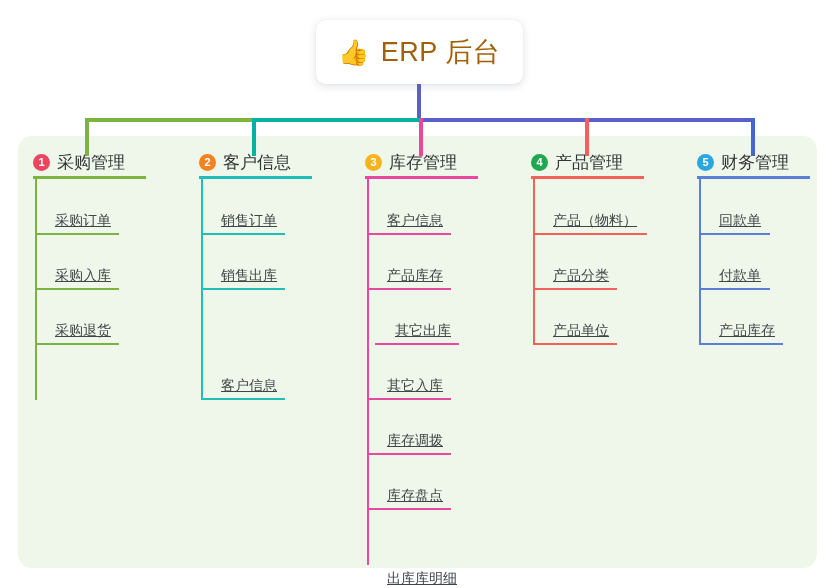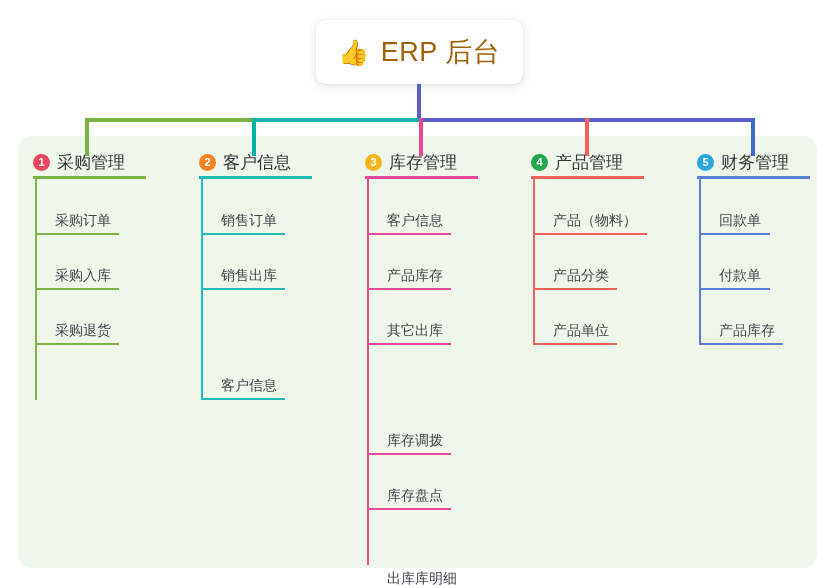--- a/index.html
+++ b/index.html
@@ -128,20 +128,21 @@
     position: absolute;
     height: 38px;
   }
   .leaf-label {
     position: absolute;
     left: 22px;
     top: 0px;
     font-size: 14px;
     color: #41454a;
     white-space: nowrap;
+    text-decoration: underline;
   }
   .leaf-underline {
     position: absolute;
     left: 2px;
     top: 21px;
     height: 2px;
   }
 </style>
 </head>
 <body>
@@ -217,22 +218,26 @@
         <div class="col-underline" style="background: rgb(232, 73, 159);"></div>
         <div class="trunk" style="left: 17px; top: 35px; height: 386px; background: rgb(232, 73, 159);"></div>
         <div class="leaf" style="left: 15px; top: 68px; width: 92px;">
           <span class="leaf-label">客户信息</span>
           <div class="leaf-underline" style="width: 84px; background: rgb(232, 73, 159);"></div>
         </div>
         <div class="leaf" style="left: 15px; top: 123px; width: 92px; text-align: right;">
           <span class="leaf-label">产品库存</span>
           <div class="leaf-underline" style="width: 84px; background: rgb(232, 73, 159);"></div>
         </div>
-        <div class="leaf" style="left: 15px; top: 178px; width: 92px; text-align: right;">
+        <div class="leaf" style="left: 23px; top: 178px; width: 92px; text-align: right;">
           <span class="leaf-label">其它出库</span>
+          <div class="leaf-underline" style="width: 84px; background: rgb(232, 73, 159);"></div>
+        </div>
+        <div class="leaf" style="left: 15px; top: 233px; width: 92px;">
+          <span class="leaf-label">其它入库</span>
           <div class="leaf-underline" style="width: 84px; background: rgb(232, 73, 159);"></div>
         </div>
         <div class="leaf" style="left: 15px; top: 288px; width: 92px;">
           <span class="leaf-label">库存调拨</span>
           <div class="leaf-underline" style="width: 84px; background: rgb(232, 73, 159);"></div>
         </div>
         <div class="leaf" style="left: 15px; top: 343px; width: 92px;">
           <span class="leaf-label">库存盘点</span>
           <div class="leaf-underline" style="width: 84px; background: rgb(232, 73, 159);"></div>
         </div>

